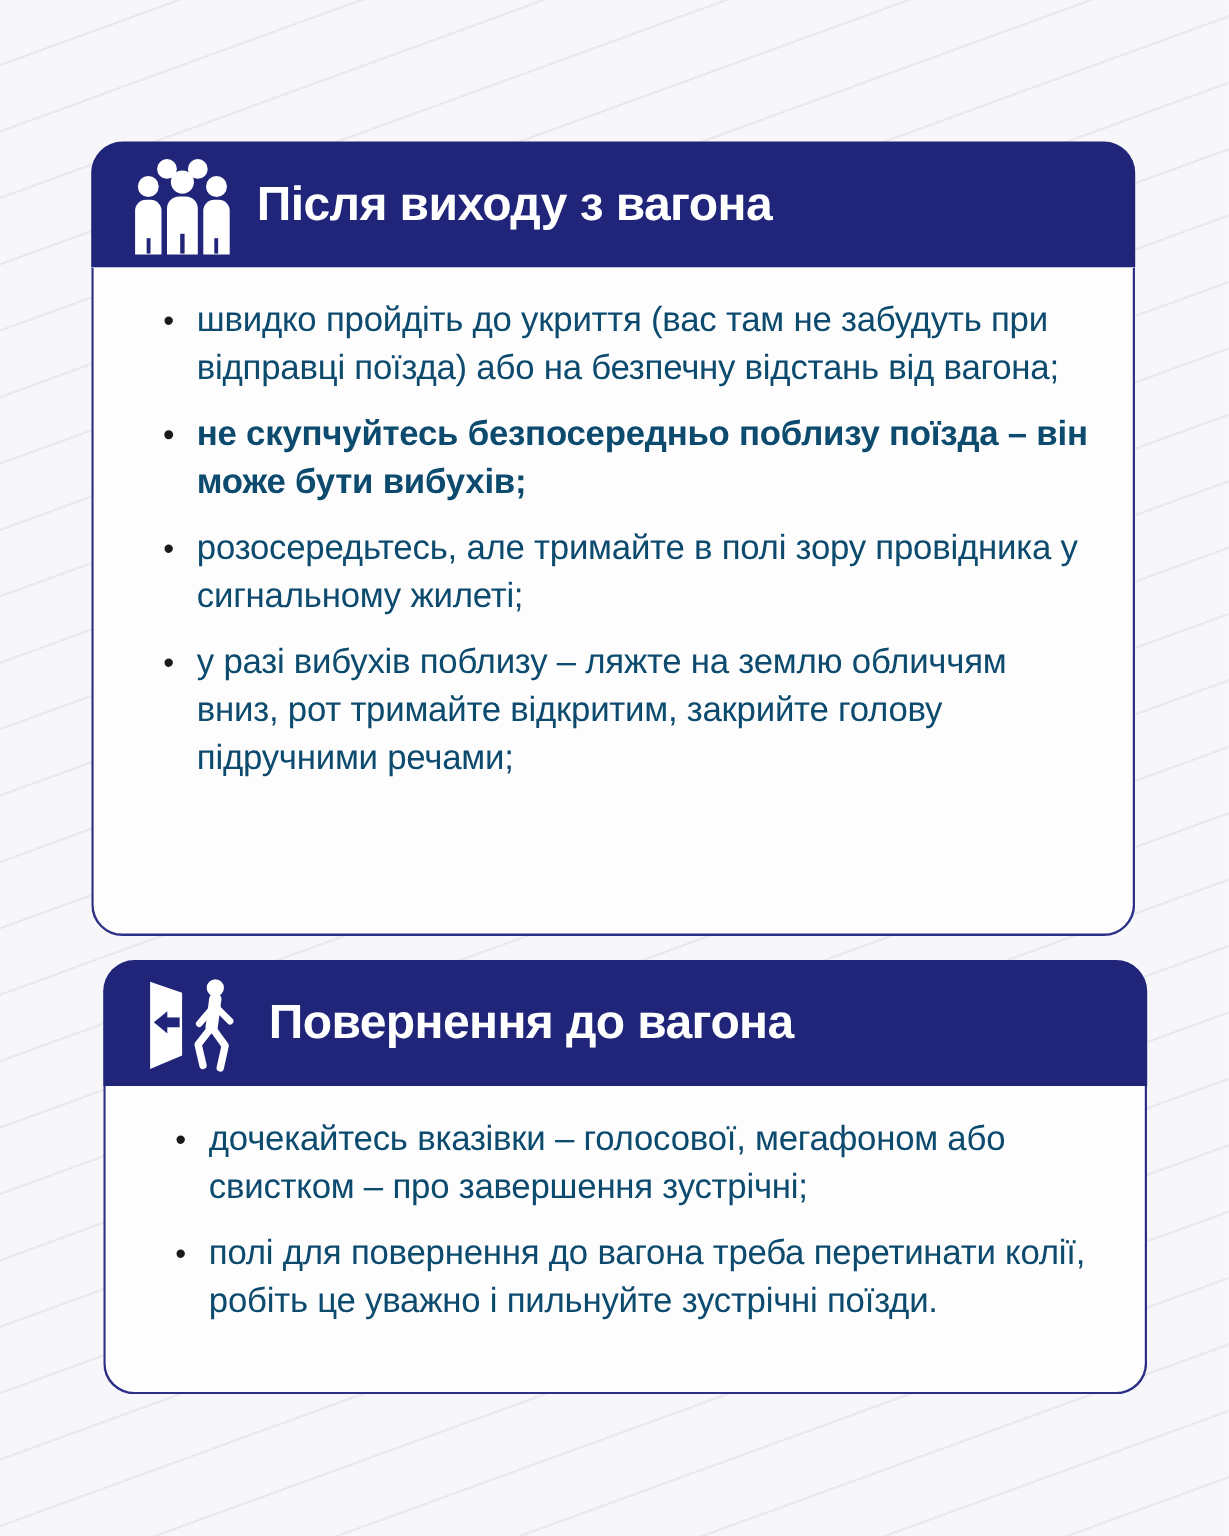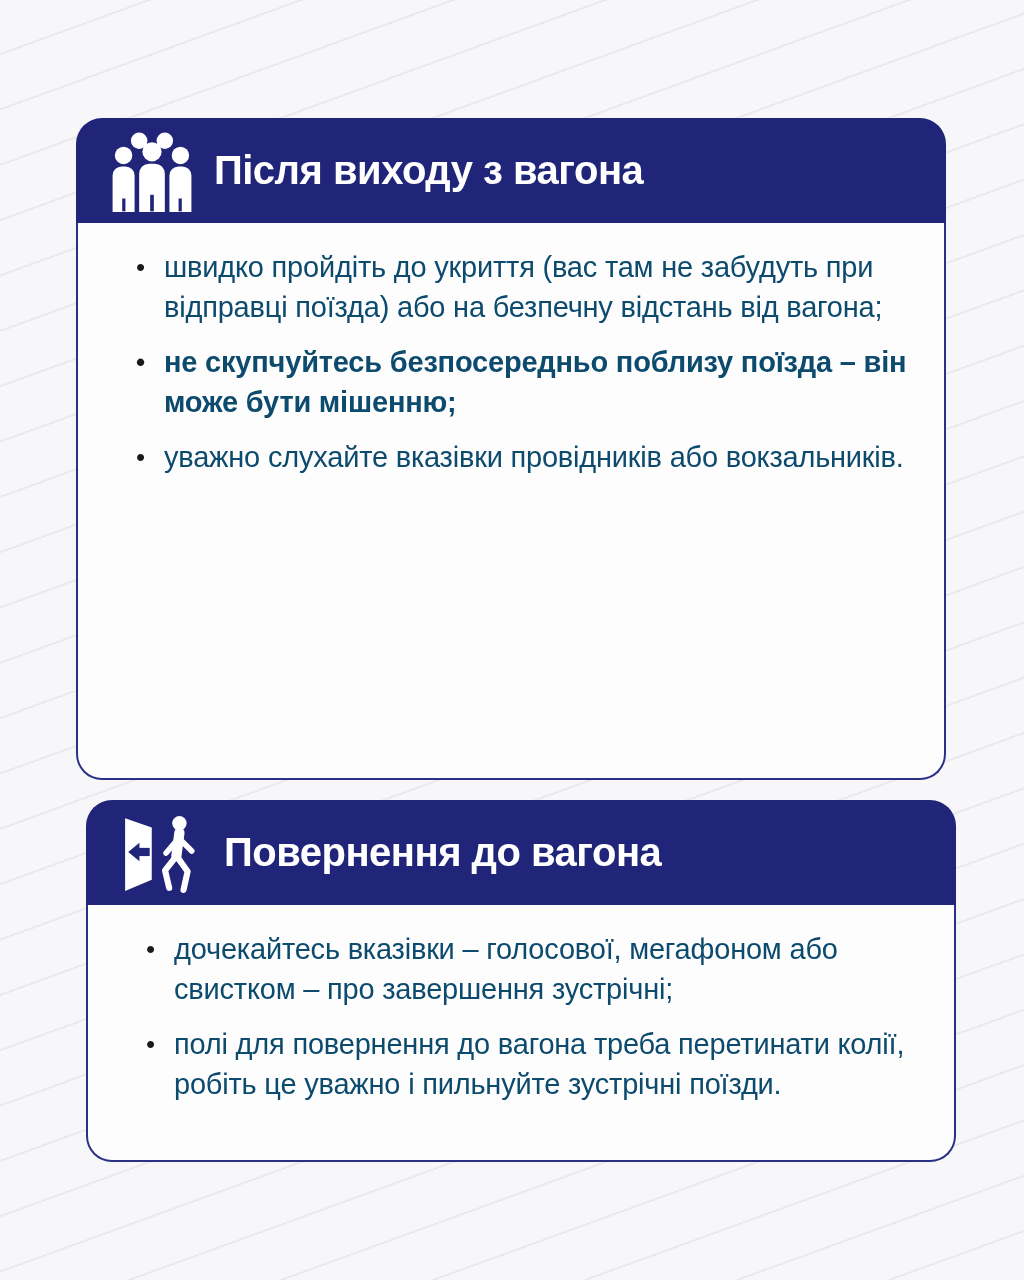--- a/index.html
+++ b/index.html
@@ -104,22 +104,23 @@
             <rect x="15.5" y="74" width="3.5" height="14"></rect>
             <rect x="77" y="74" width="3.5" height="14"></rect>
           </g>
         </svg>
       </span>
       <h1 class="card-title">Після виходу з вагона</h1>
     </header>
     <div class="card-body">
       <ul class="bullets">
         <li>швидко пройдіть до укриття (вас там не забудуть при відправці поїзда) або на безпечну відстань від вагона;</li>
-        <li class="bold">не скупчуйтесь безпосередньо поблизу поїзда – він може бути мішенню;</li>
-        <li>уважно слухайте вказівки провідників або вокзальників.</li>
+        <li class="bold">не скупчуйтесь безпосередньо поблизу поїзда – він може бути вибухів;</li>
+        <li>розосередьтесь, але тримайте в полі зору провідника у сигнальному жилеті;</li>
+        <li>у разі вибухів поблизу – ляжте на землю обличчям вниз, рот тримайте відкритим, закрийте голову підручними речами;</li>
       </ul>
     </div>
   </section>
 
   <section class="card card-2">
     <header class="card-header">
       <span class="icon">
         <svg width="84" height="82" viewBox="0 0 80 80" xmlns="http://www.w3.org/2000/svg">
 
           <polygon points="4,6 30,15 30,66 4,77" fill="#ffffff"></polygon>

